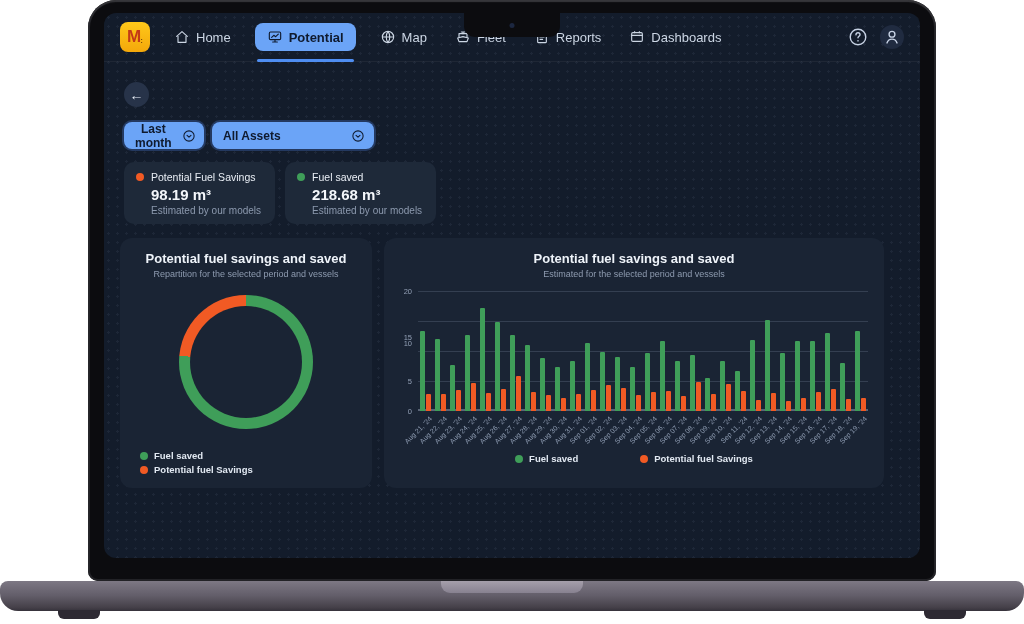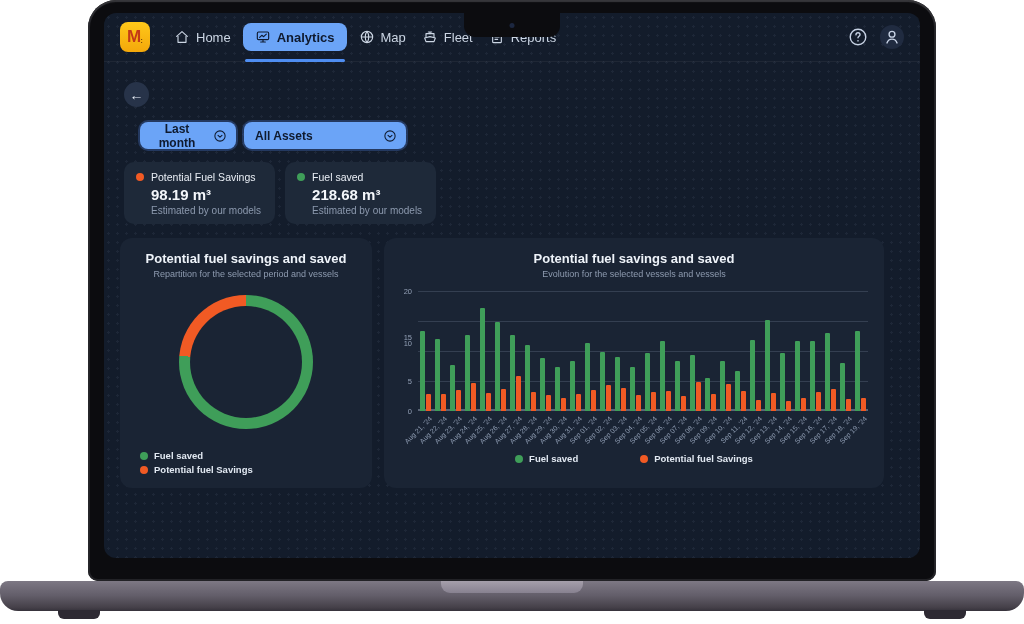--- a/index.html
+++ b/index.html
@@ -28,21 +28,21 @@
   .foot.left { left:58px; } .foot.right { right:58px; }
 
   
   .navbar { position:relative; display:flex; align-items:center; height:49px; padding:0 16px;
     border-bottom:1px solid rgba(255,255,255,.05); }
   .logo { width:30px; height:30px; border-radius:8px; background:linear-gradient(180deg,#ffc81a,#f4a80b);
     display:flex; align-items:center; justify-content:center;
     color:#c23a17; font-weight:bold; font-size:17px; flex:0 0 auto; }
   .logo b { letter-spacing:0; }
   .logo i { font-style:normal; font-size:8px; color:#7c4a06; margin:6px 0 0 -1px; font-weight:bold; }
-  .nav-items { display:flex; align-items:center; gap:8px; margin-left:20px; }
+  .nav-items { display:flex; align-items:center; gap:20px; margin-left:20px; }
   .nav-item { position:relative; display:flex; align-items:center; gap:6px; color:#ccd6e4;
     font-size:13px; cursor:pointer; padding:6px 4px; border-radius:8px; }
   .nav-item .nico { display:flex; width:16px; height:16px; }
   .nav-item .nico svg { width:16px; height:16px; }
   .nav-item.active { background:#6ba4f7; color:#0f1a2e; font-weight:bold; padding:6px 12px; }
   .nav-underline { position:absolute; left:2px; right:2px; bottom:-11px; height:3px;
     background:#4f8ef2; border-radius:3px; }
   .nav-right { margin-left:auto; display:flex; align-items:center; gap:10px; color:#c7d2e4; }
   .circle-icon { width:24px; height:24px; border-radius:50%; display:flex; align-items:center;
     justify-content:center; cursor:pointer; }
@@ -54,21 +54,21 @@
   .header-row { display:flex; align-items:center; gap:12px; margin:8px 0 0 4px; }
   .back-btn { width:25px; height:25px; border-radius:50%; background:#273349; color:#e8eef6;
     display:flex; align-items:center; justify-content:center; font-size:14px; cursor:pointer; }
   .page-title { color:#f1f5fa; font-size:19px; font-weight:bold; letter-spacing:.2px; }
 
   .filters { display:flex; gap:8px; margin:15px 0 0 4px; }
   .filter-btn { height:27px; background:#6ba4f7; border:none; border-radius:8px; cursor:pointer;
     display:flex; align-items:center; justify-content:space-between; padding:0 9px 0 11px;
     color:#0f1a2e; font-size:12px; font-weight:bold; font-family:inherit;
     box-shadow:0 0 0 2px rgba(82,134,235,.28); }
-  .filter-btn:nth-child(1) { width:96px;margin-left:16px; }
+  .filter-btn:nth-child(1) { width:80px; }
   .filter-btn:nth-child(2) { width:162px; }
   .filter-btn svg { width:14px; height:14px; margin-left:10px; }
 
   .stats-row { display:flex; gap:10px; margin:13px 0 0 4px; }
   .stat-card { background:#1e2939; border-radius:10px; padding:9px 14px 8px 12px; }
   .stat-top { display:flex; align-items:center; gap:7px; }
   .stat-dot { width:8px; height:8px; border-radius:50%; }
   .stat-label { font-size:10.5px; color:#e9eef5; }
   .stat-value { font-size:15px; font-weight:bold; color:#f4f7fb; margin:3px 0 2px 15px; }
   .stat-note { font-size:10px; color:#8c99ae; margin-left:15px; }
@@ -127,21 +127,21 @@
           <span class="nlabel">Home</span>
         </div>
         <div class="nav-item active">
           <span class="nico">
             <svg viewBox="0 0 24 24" fill="none" stroke="currentColor" stroke-width="1.7">
               <rect x="3.5" y="4.5" width="17" height="11.5" rx="1.8"></rect>
               <path d="M7 12.5 L10.2 9.5 L13 11.5 L17 7.8" stroke-linecap="round" stroke-linejoin="round"></path>
               <path d="M12 16.5 V19.5 M8.5 19.5 H15.5" stroke-linecap="round"></path>
             </svg>
           </span>
-          <span class="nlabel">Analytics</span>
+          <span class="nlabel">Potential</span>
           <div class="nav-underline"></div>
         </div>
         <div class="nav-item">
           <span class="nico">
             <svg viewBox="0 0 24 24" fill="none" stroke="currentColor" stroke-width="1.7">
               <circle cx="12" cy="12" r="8.5"></circle>
               <path d="M3.5 12 H20.5 M12 3.5 C8.5 8 8.5 16 12 20.5 M12 3.5 C15.5 8 15.5 16 12 20.5"></path>
             </svg>
           </span>
           <span class="nlabel">Map</span>
@@ -157,20 +157,29 @@
           <span class="nlabel">Fleet</span>
         </div>
         <div class="nav-item">
           <span class="nico">
             <svg viewBox="0 0 24 24" fill="none" stroke="currentColor" stroke-width="1.7">
               <rect x="5.5" y="3.5" width="13" height="17" rx="1.5"></rect>
               <path d="M9 8.5 h6 M9 12 h6 M9 15.5 h4" stroke-linecap="round"></path>
             </svg>
           </span>
           <span class="nlabel">Reports</span>
+        </div>
+        <div class="nav-item">
+          <span class="nico">
+            <svg viewBox="0 0 24 24" fill="none" stroke="currentColor" stroke-width="1.7">
+              <rect x="4" y="5.5" width="16" height="13" rx="1.8"></rect>
+              <path d="M4 9.5 h16 M8.5 5.5 v-1.5 M15.5 5.5 v-1.5" stroke-linecap="round"></path>
+            </svg>
+          </span>
+          <span class="nlabel">Dashboards</span>
         </div>
       </div>
     <div class="nav-right">
       <div class="circle-icon">
         <svg viewBox="0 0 24 24" fill="none" stroke="currentColor" stroke-width="1.5">
           <circle cx="12" cy="12" r="8.5"></circle>
           <path d="M9.8 9.6c0-1.3 1-2.2 2.2-2.2s2.2.9 2.2 2.1c0 1.6-2.2 1.8-2.2 3.4" stroke-linecap="round"></path>
           <circle cx="12" cy="16.2" r="0.9" fill="currentColor" stroke="none"></circle>
         </svg>
       </div>
@@ -245,21 +254,21 @@
             </div>
             <div class="legend-item">
               <span class="legend-dot" style="background: rgb(241, 90, 36);"></span>
               <span>Potential fuel Savings</span>
             </div>
           </div>
       </div>
 
       <div class="chart-card bar-card">
         <div class="card-title">Potential fuel savings and saved</div>
-        <div class="card-sub">Evolution for the selected vessels and vessels</div>
+        <div class="card-sub">Estimated for the selected period and vessels</div>
         <div class="chart-area" id="plot">
             <div class="ytick" style="top: 116px;">0</div>
             <div class="gridline" style="top: 90px;"></div>
             <div class="ytick" style="top: 86px;">5</div>
             <div class="gridline" style="top: 60px;"></div>
             <div class="ytick" style="top: 48px;">10</div>
             <div class="gridline" style="top: 30px;"></div>
             <div class="ytick" style="top: 42px;">15</div>
             <div class="gridline" style="top: 0px;"></div>
             <div class="ytick" style="top: -4px;">20</div>

